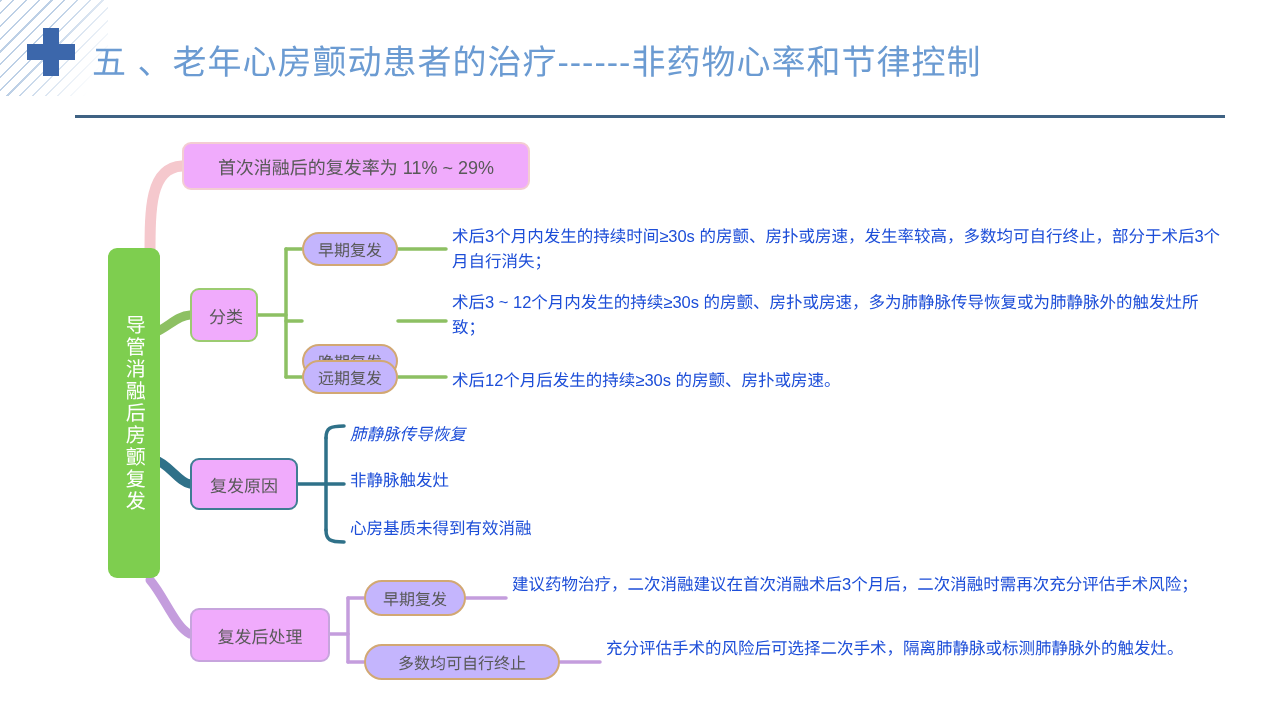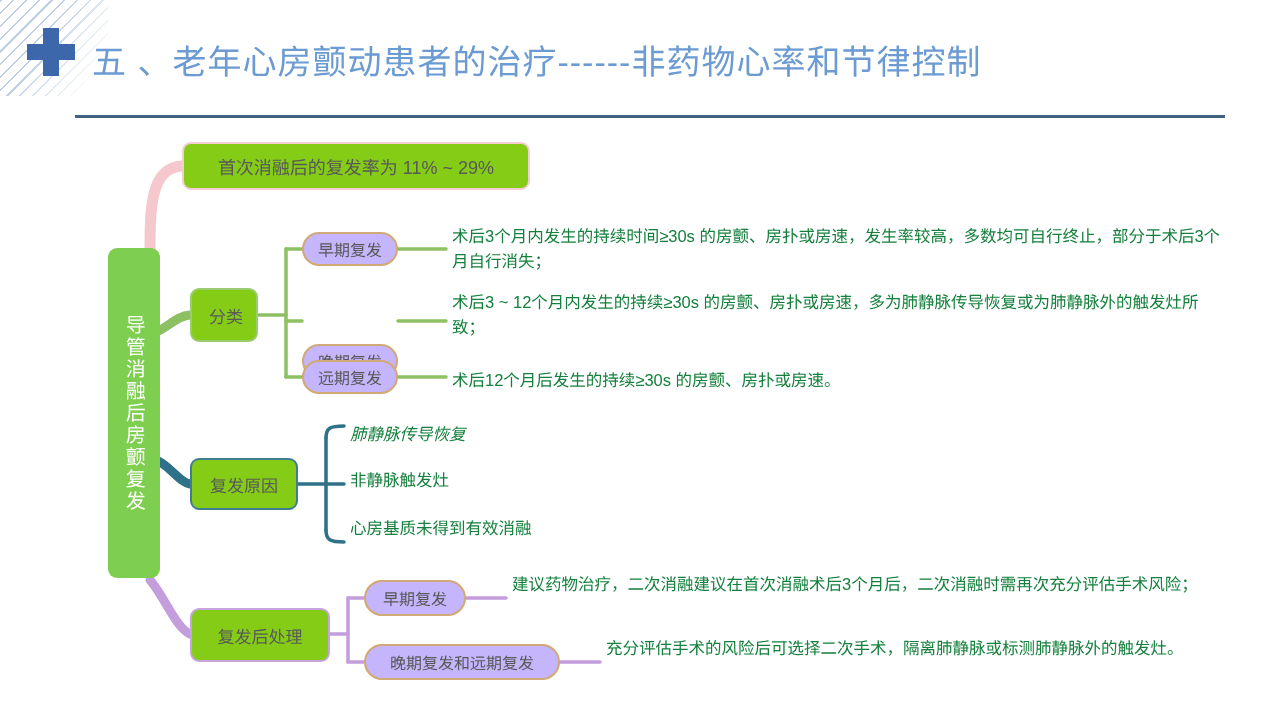--- a/index.html
+++ b/index.html
@@ -46,21 +46,21 @@
   .root{
     left:108px;top:120px;width:52px;height:330px;
     background:#7ece4f;border-radius:9px;
     color:#ffffff;font-size:20px;line-height:1.32;
     writing-mode:vertical-rl;text-orientation:upright;
     letter-spacing:2px;padding:6px 0;
   }
 
   
   .rrect{
-    background:#84cc16;border:2px solid #1d4ed8;border-radius:9px;
+    background:#f0abfc;border:2px solid #1d4ed8;border-radius:9px;
     color:#595959;font-size:17px;padding:6px 12px;white-space:nowrap;
   }
   .pill{
     background:#c4b5fd;border:2px solid #d2a873;border-radius:999px;
     color:#595959;font-size:16px;padding:5px 14px;white-space:nowrap;
   }
 
   .n-first{left:182px;top:14px;width:348px;height:48px;
            border-color:#f3cdd2;font-size:18px;}
   .n-class{left:190px;top:160px;width:68px;height:54px;border-color:#9ccb71;padding-left:16px;}
@@ -68,21 +68,21 @@
   .n-post {left:190px;top:480px;width:140px;height:54px;border-color:#c7a4dd;}
 
   .p-early {left:302px;top:104px;width:96px;height:34px;}
   .p-late  {left:302px;top:176px;width:96px;height:34px;margin-top:40px;}
   .p-far   {left:302px;top:232px;width:96px;height:34px;}
   .p-pearly{left:364px;top:452px;width:102px;height:36px;}
   .p-plate {left:364px;top:516px;width:196px;height:36px;}
 
   
   .leaf{
-    position:absolute;color:#15803d;font-size:16.5px;line-height:1.5;
+    position:absolute;color:#1d4ed8;font-size:16.5px;line-height:1.5;
   }
 
   .t-early{left:452px;top:96px;width:772px;}
   .t-late {left:452px;top:162px;width:772px;}
   .t-far  {left:452px;top:240px;width:772px;}
 
   .c-1{left:350px;top:294px;width:420px;font-style:italic;}
   .c-2{left:350px;top:340px;width:420px;}
   .c-3{left:350px;top:388px;width:420px;}
 
@@ -151,19 +151,19 @@
 
     <div class="node rrect n-cause">复发原因</div>
 
     <div class="leaf c-1">肺静脉传导恢复</div>
     <div class="leaf c-2">非静脉触发灶</div>
     <div class="leaf c-3">心房基质未得到有效消融</div>
 
     <div class="node rrect n-post">复发后处理</div>
 
     <div class="node pill p-pearly">早期复发</div>
-    <div class="node pill p-plate">晚期复发和远期复发</div>
+    <div class="node pill p-plate">多数均可自行终止</div>
 
     <div class="leaf t-pearly">建议药物治疗，二次消融建议在首次消融术后3个月后，二次消融时需再次充分评估手术风险；</div>
     <div class="leaf t-plate">充分评估手术的风险后可选择二次手术，隔离肺静脉或标测肺静脉外的触发灶。</div>
 
   </div>
 </div>
 
 </body></html>

